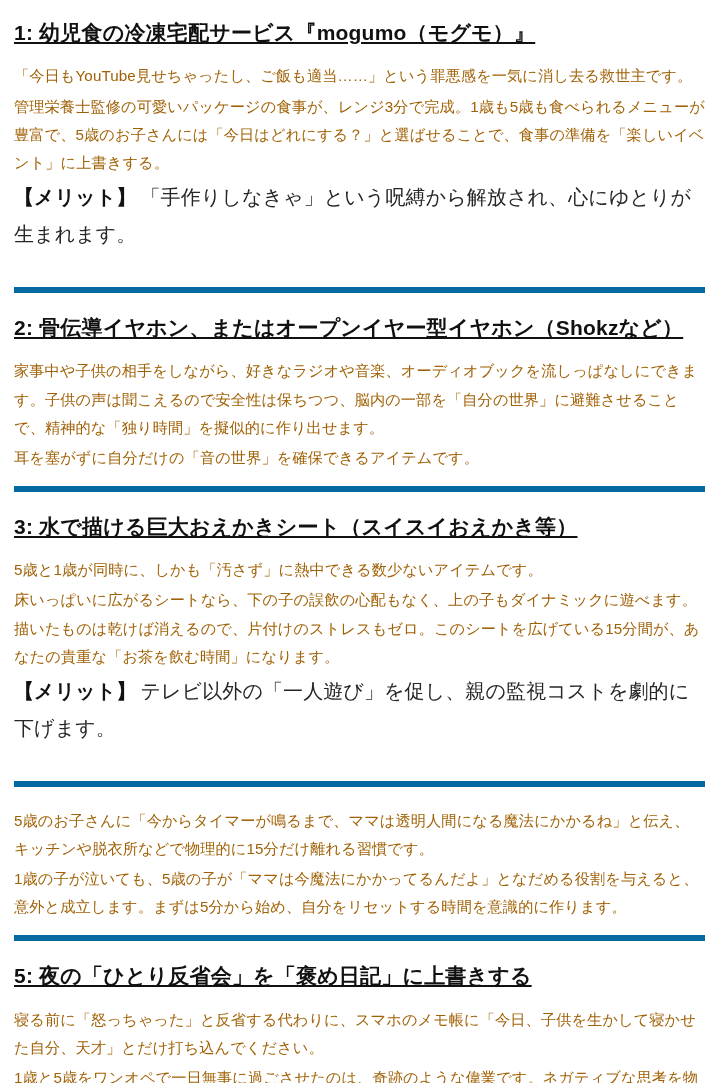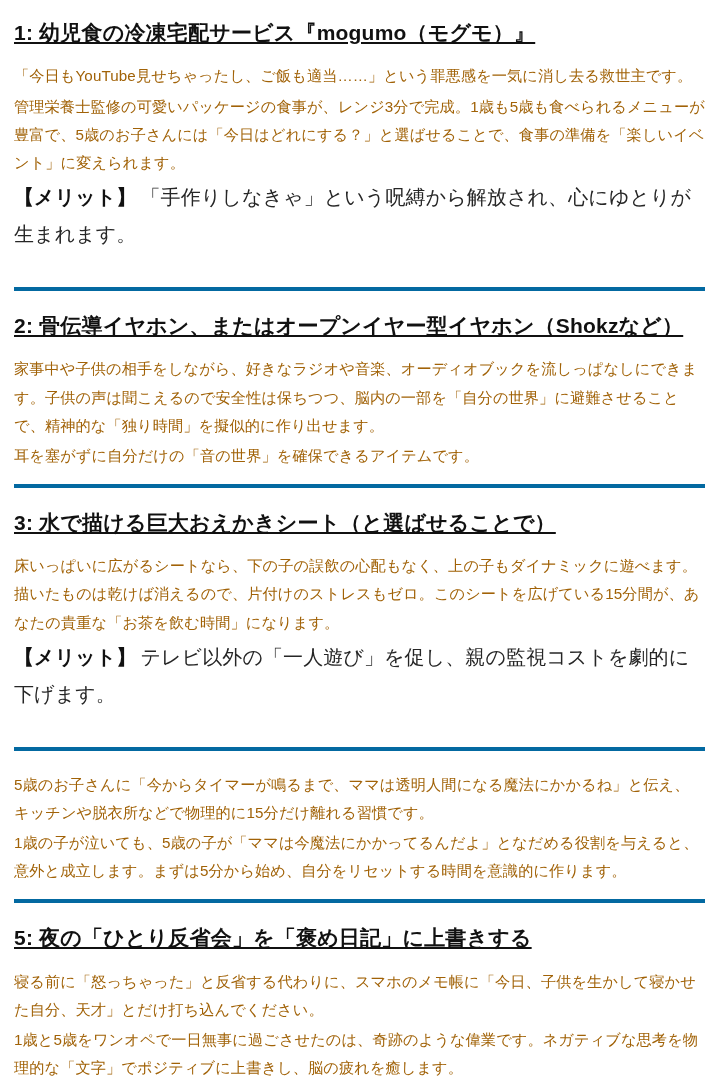--- a/index.html
+++ b/index.html
@@ -15,21 +15,21 @@
   }
   .page {
     width: 719px;
     box-sizing: border-box;
     padding: 18px 14px 6px 14px;
   }
   .section {
     padding-bottom: 14px;
   }
   .section + .section {
-    border-top: 4px solid #0369a1;
+    border-top: 6px solid #0369a1;
     padding-top: 20px;
   }
   .section-heading {
     font-size: 21px;
     font-weight: bold;
     line-height: 1.45;
     letter-spacing: 0.2px;
     margin: 0 0 14px 0;
     color: #111111;
     text-decoration: underline;
@@ -61,32 +61,33 @@
   }
 </style>
 </head>
 <body>
 
 <div class="page">
 
   <div class="section">
     <h2 class="section-heading">1: 幼児食の冷凍宅配サービス『mogumo（モグモ）』</h2>
     <p class="para">「今日もYouTube見せちゃったし、ご飯も適当……」という罪悪感を一気に消し去る救世主です。</p>
-    <p class="para">管理栄養士監修の可愛いパッケージの食事が、レンジ3分で完成。1歳も5歳も食べられるメニューが豊富で、5歳のお子さんには「今日はどれにする？」と選ばせることで、食事の準備を「楽しいイベント」に変えられます。</p>
+    <p class="para">管理栄養士監修の可愛いパッケージの食事が、レンジ3分で完成。1歳も5歳も食べられるメニューが豊富で、5歳のお子さんには「今日はどれにする？」と選ばせることで、食事の準備を「楽しいイベント」に上書きする。</p>
     <p class="merit"><span class="merit-label">【メリット】</span><span class="merit-text">「手作りしなきゃ」という呪縛から解放され、心にゆとりが生まれます。</span></p>
   </div>
 
   <div class="section">
     <h2 class="section-heading">2: 骨伝導イヤホン、またはオープンイヤー型イヤホン（Shokzなど）</h2>
     <p class="para">家事中や子供の相手をしながら、好きなラジオや音楽、オーディオブックを流しっぱなしにできます。子供の声は聞こえるので安全性は保ちつつ、脳内の一部を「自分の世界」に避難させることで、精神的な「独り時間」を擬似的に作り出せます。</p>
     <p class="para">耳を塞がずに自分だけの「音の世界」を確保できるアイテムです。</p>
   </div>
 
   <div class="section">
-    <h2 class="section-heading">3: 水で描ける巨大おえかきシート（と選ばせることで）</h2>
+    <h2 class="section-heading">3: 水で描ける巨大おえかきシート（スイスイおえかき等）</h2>
+    <p class="para">5歳と1歳が同時に、しかも「汚さず」に熱中できる数少ないアイテムです。</p>
     <p class="para">床いっぱいに広がるシートなら、下の子の誤飲の心配もなく、上の子もダイナミックに遊べます。描いたものは乾けば消えるので、片付けのストレスもゼロ。このシートを広げている15分間が、あなたの貴重な「お茶を飲む時間」になります。</p>
     <p class="merit"><span class="merit-label">【メリット】</span><span class="merit-text">テレビ以外の「一人遊び」を促し、親の監視コストを劇的に下げます。</span></p>
   </div>
 
   <div class="section">
     <p class="para">5歳のお子さんに「今からタイマーが鳴るまで、ママは透明人間になる魔法にかかるね」と伝え、キッチンや脱衣所などで物理的に15分だけ離れる習慣です。</p>
     <p class="para">1歳の子が泣いても、5歳の子が「ママは今魔法にかかってるんだよ」となだめる役割を与えると、意外と成立します。まずは5分から始め、自分をリセットする時間を意識的に作ります。</p>
   </div>
 
   <div class="section">

